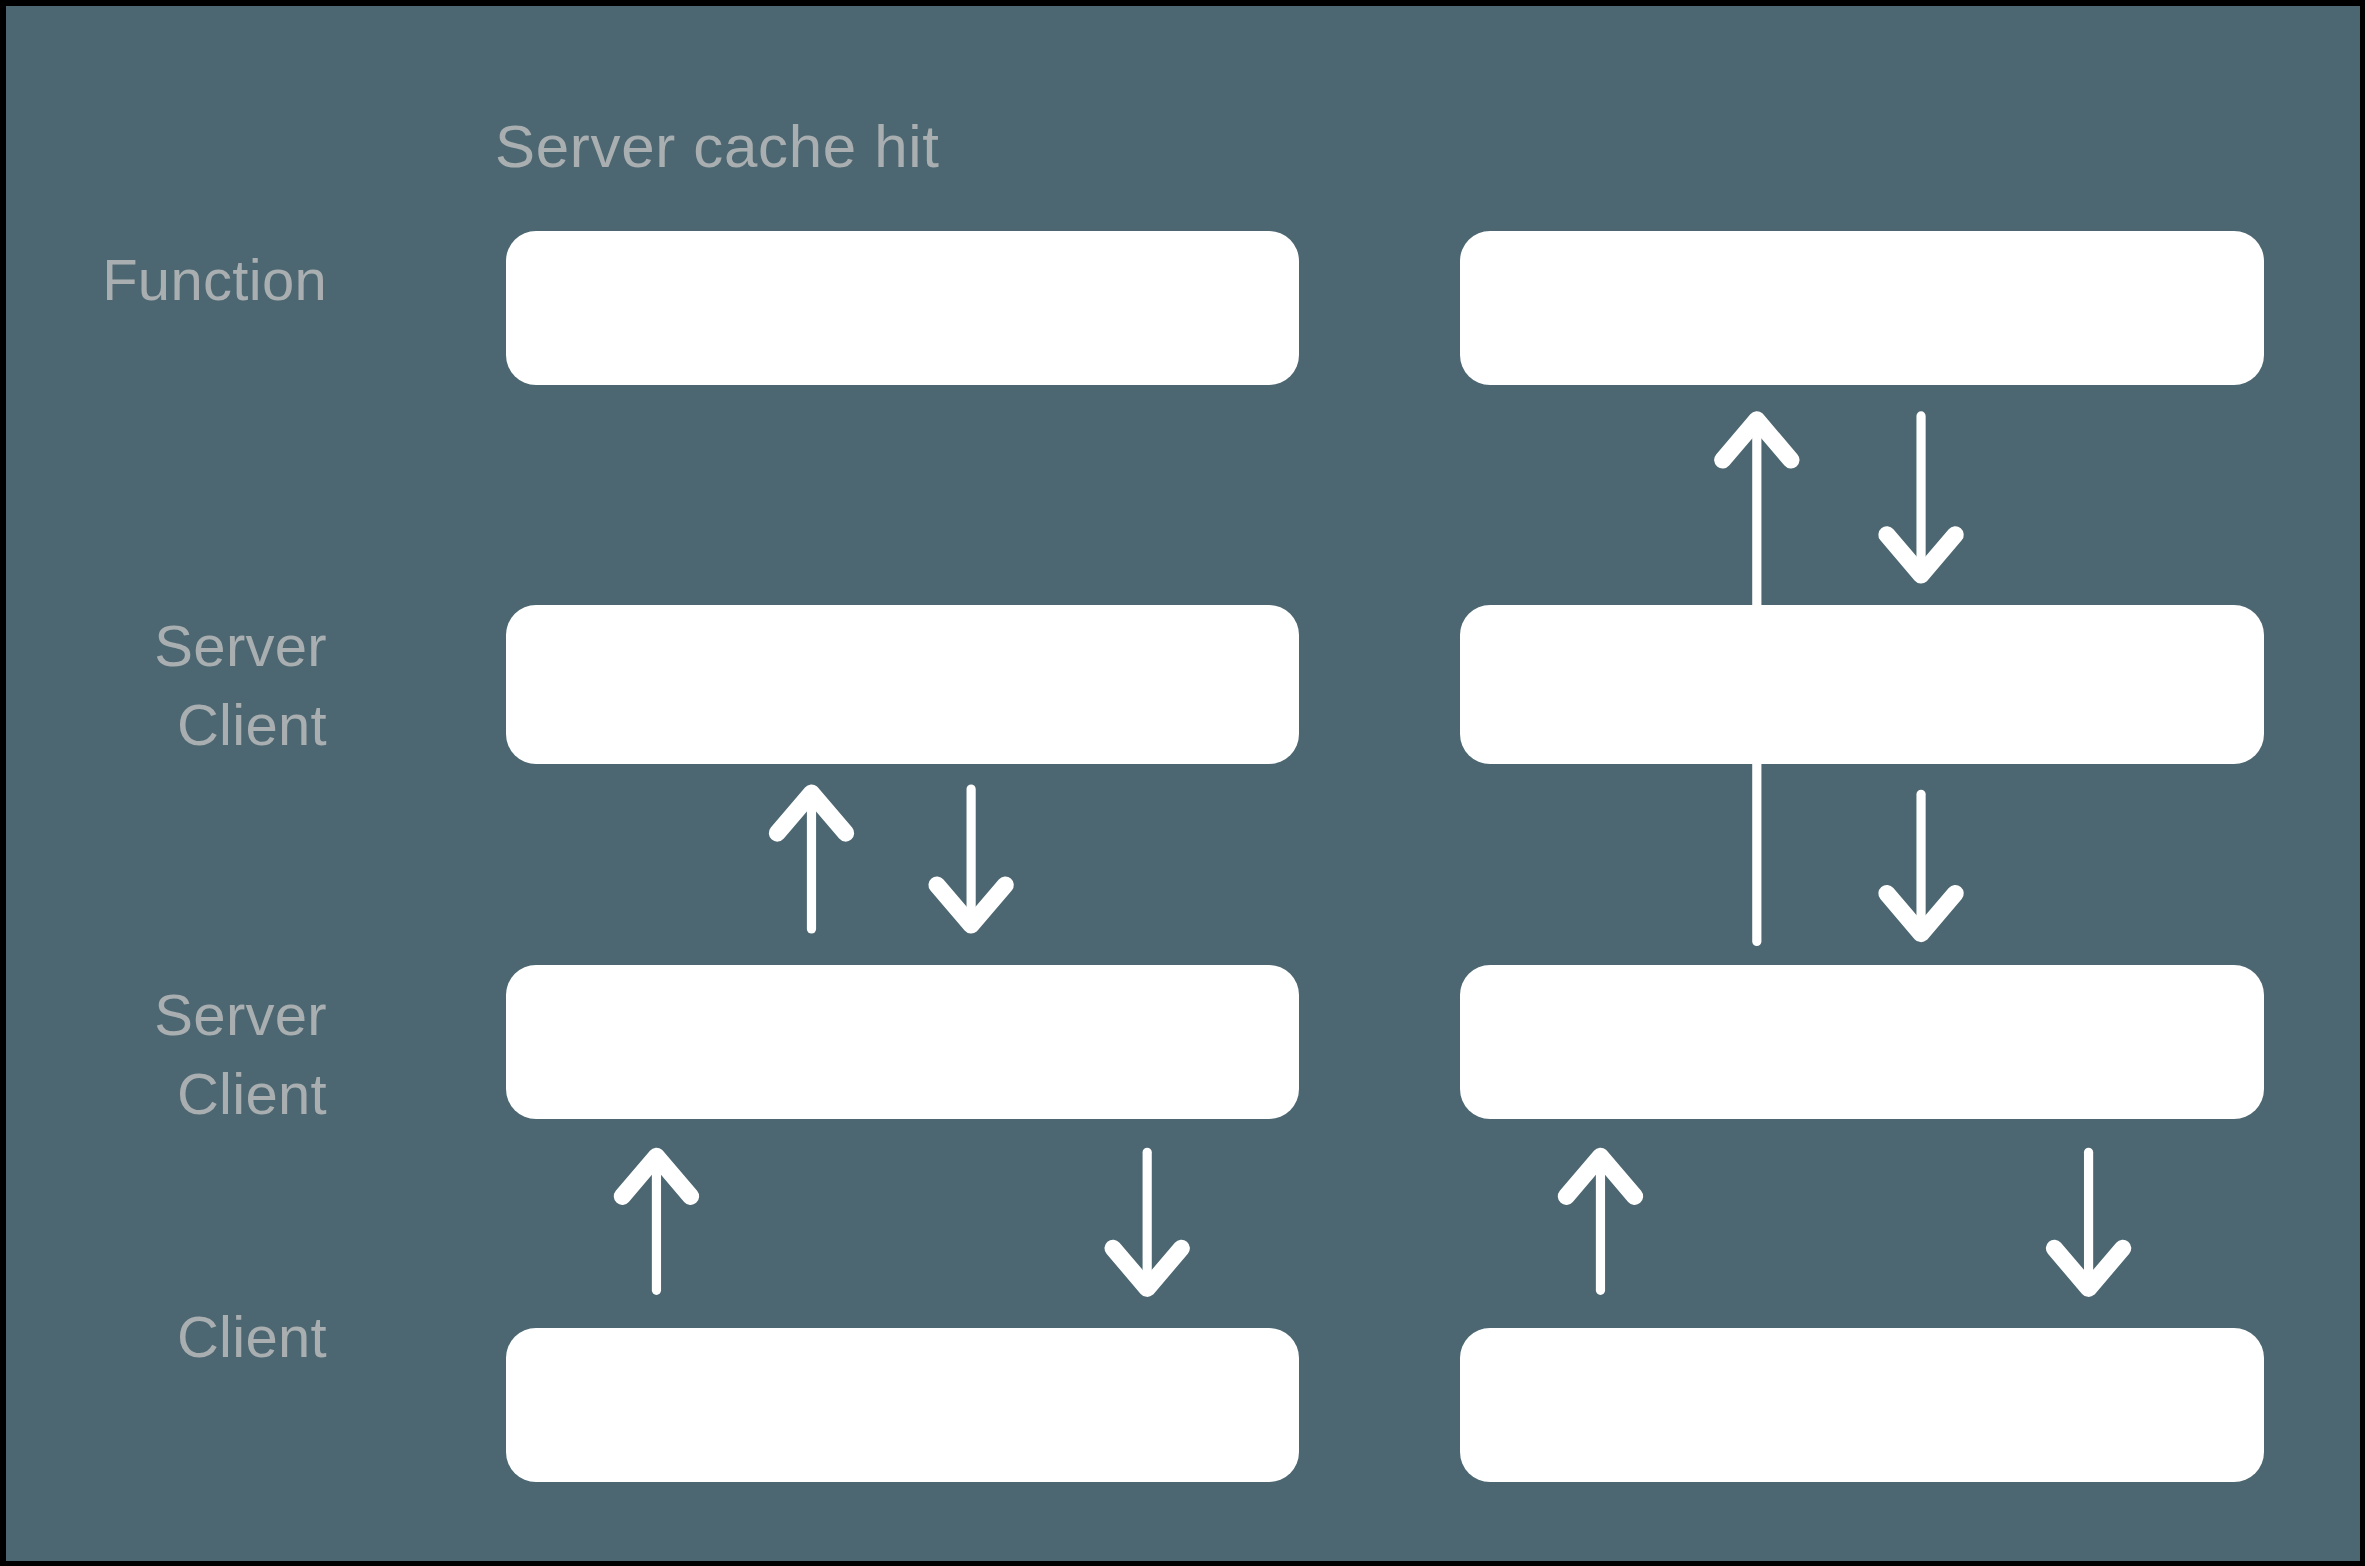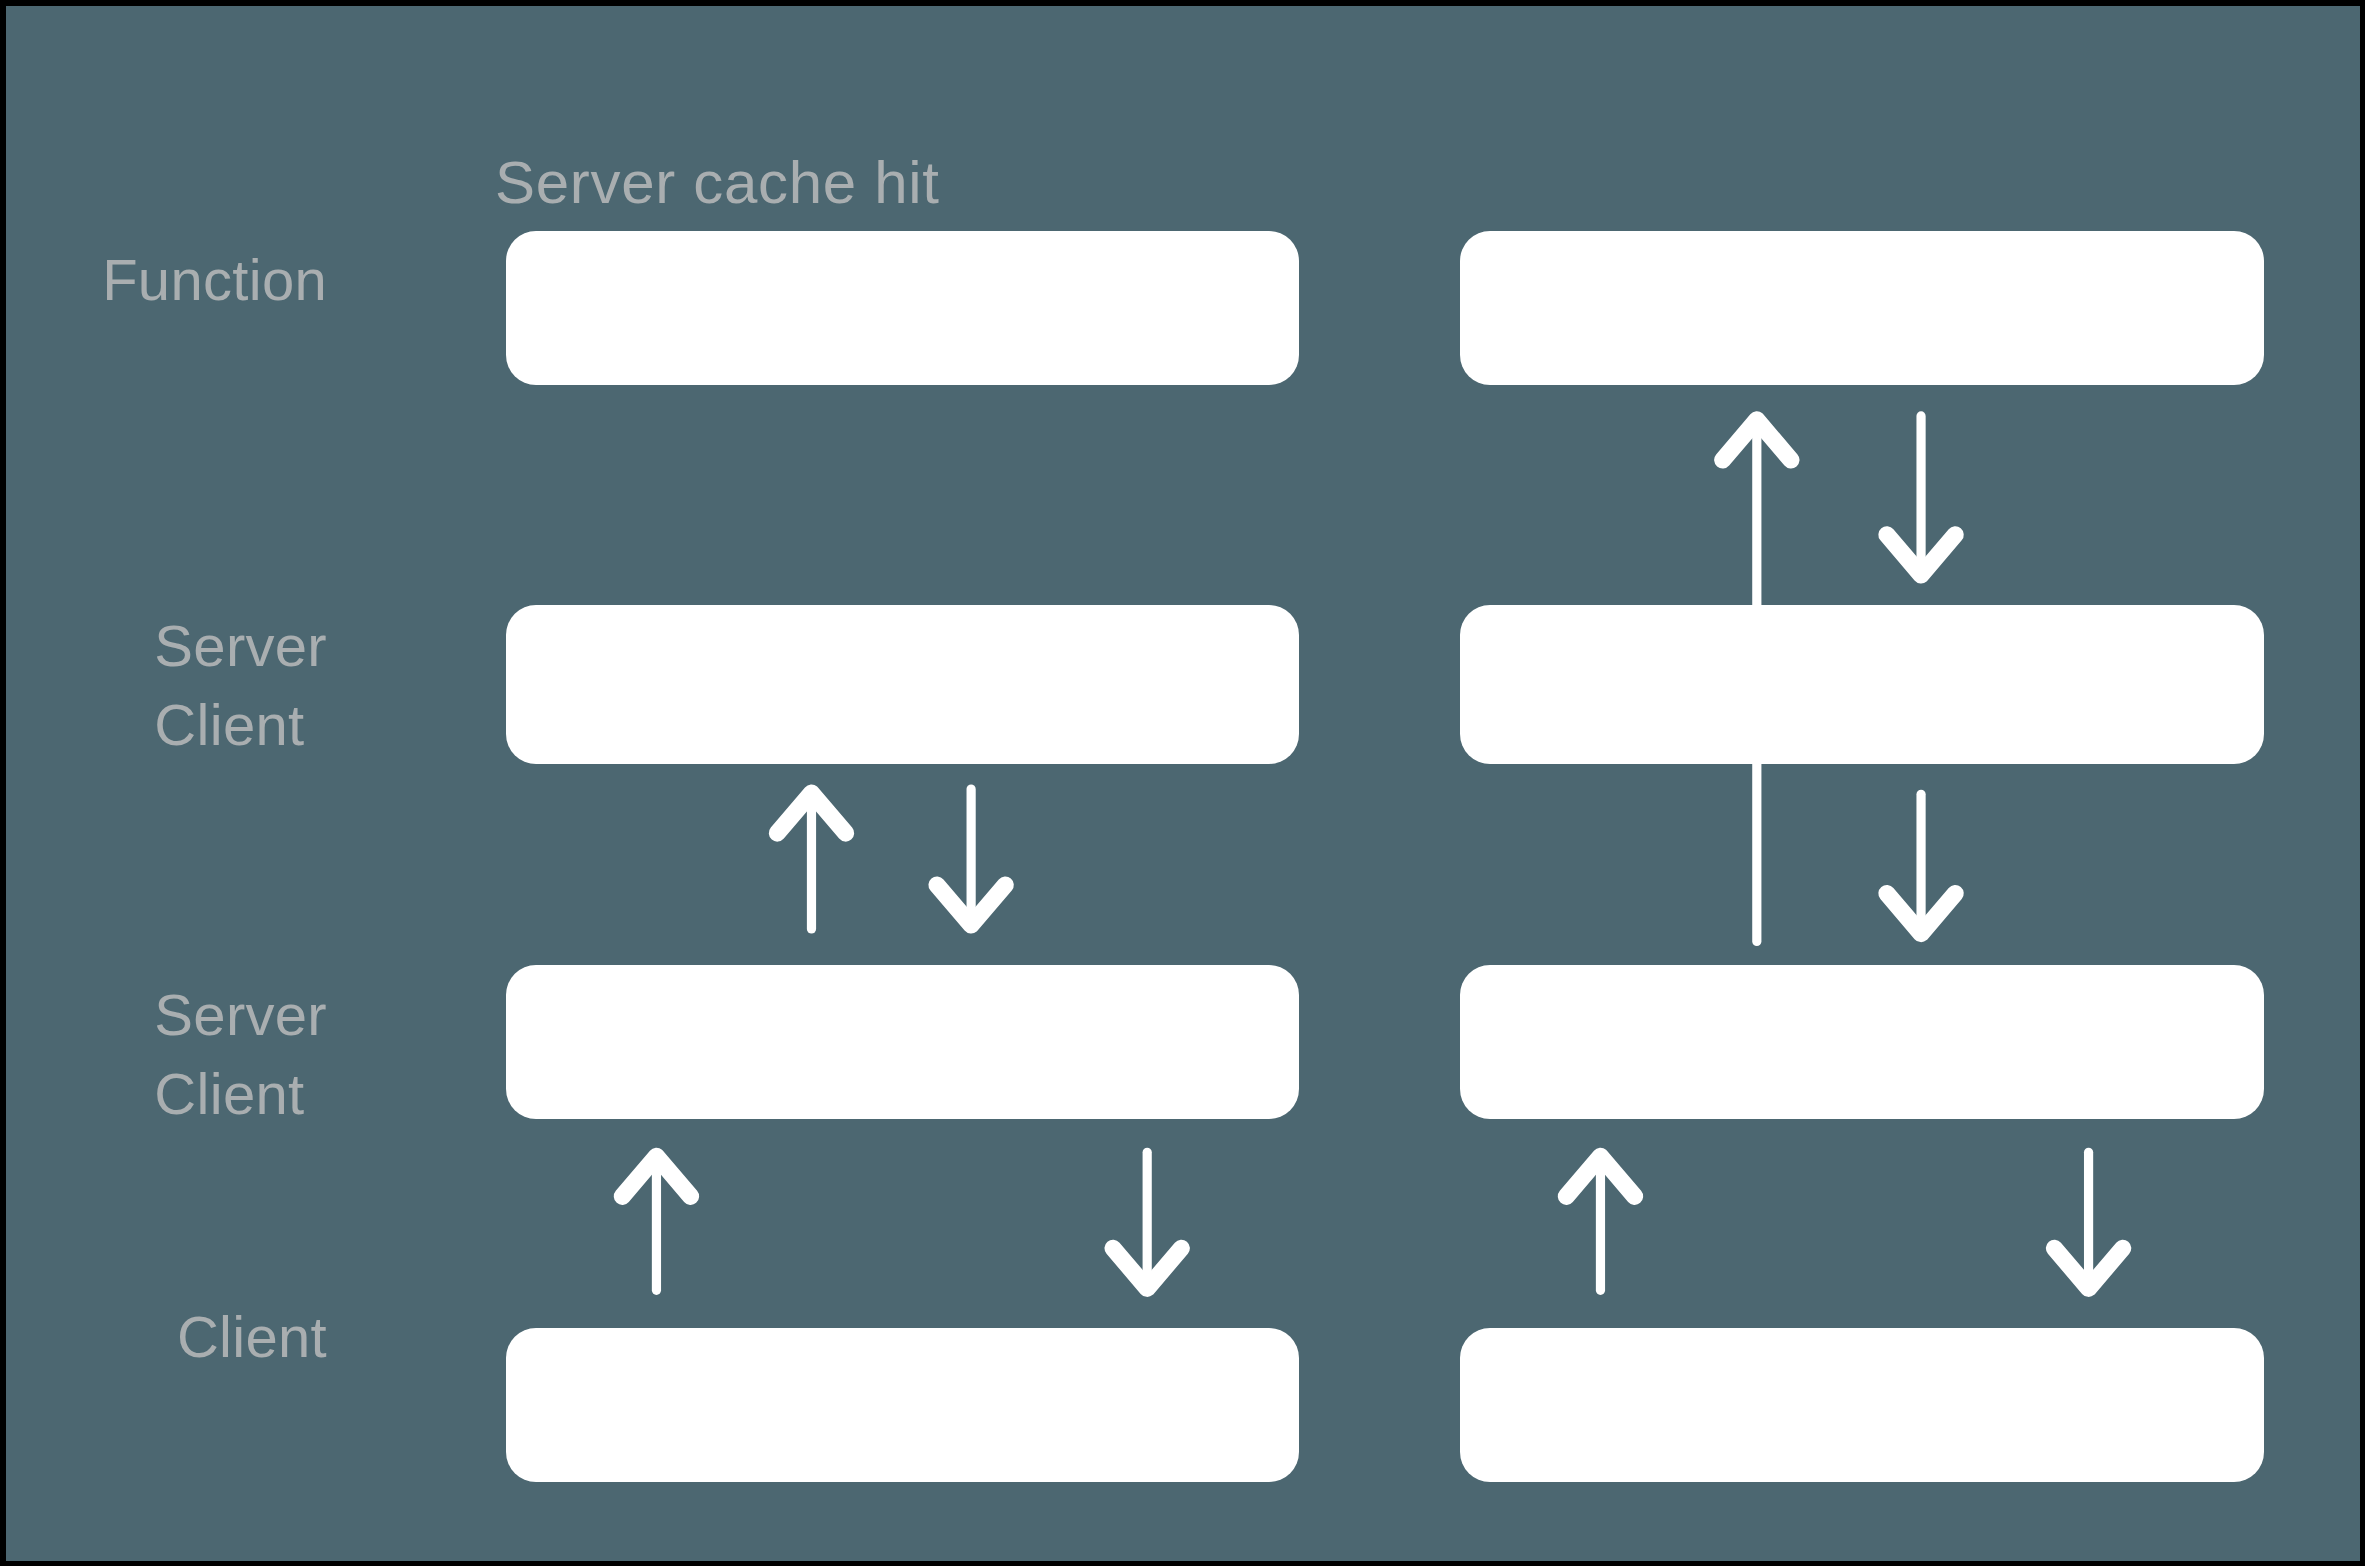--- a/index.html
+++ b/index.html
@@ -15,25 +15,26 @@
   }
   .col-header {
     position: absolute;
     top: 106px;
     font-size: 60px;
     font-weight: 500;
     letter-spacing: 0.7px;
     color: #A9AEB0;
     white-space: nowrap;
   }
-  .col-header.hit  { left: 489px; margin-top: 36px; }
+  .col-header.hit  { left: 489px; }
   .col-header.miss { left: 1436px; }
   .row-label {
     position: absolute;
     right: 2033px;       
+    text-align: right;
     font-size: 58px;
     font-weight: 500;
     letter-spacing: 0.3px;
     line-height: 79px;
     color: #A9AEB0;
     white-space: nowrap;
   }
   .row-label span { display: block; }
   .label-fe     { top: 234px;  }
   .label-sc     { top: 600px;  }

